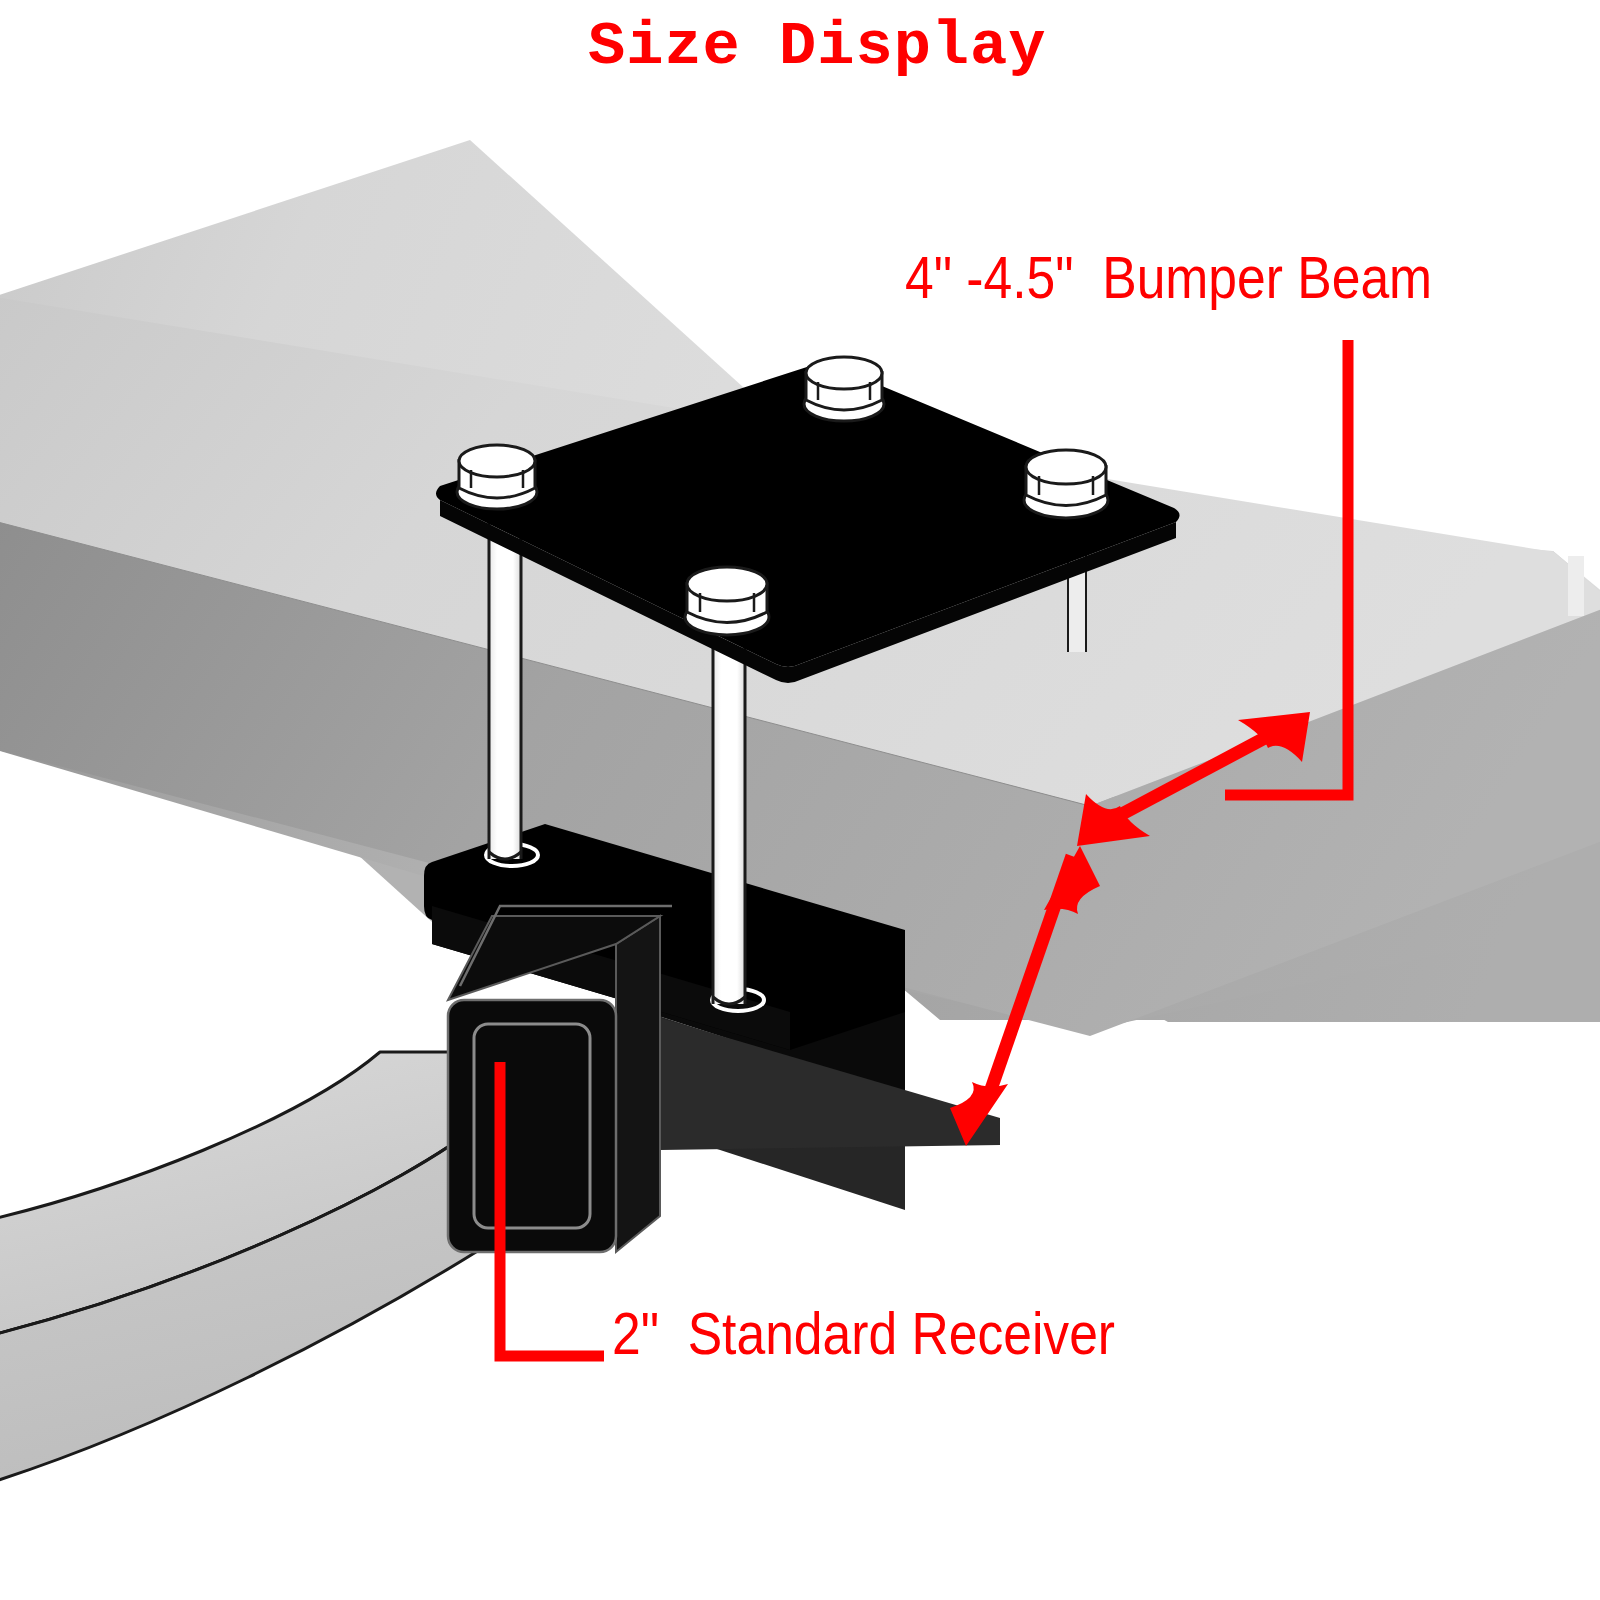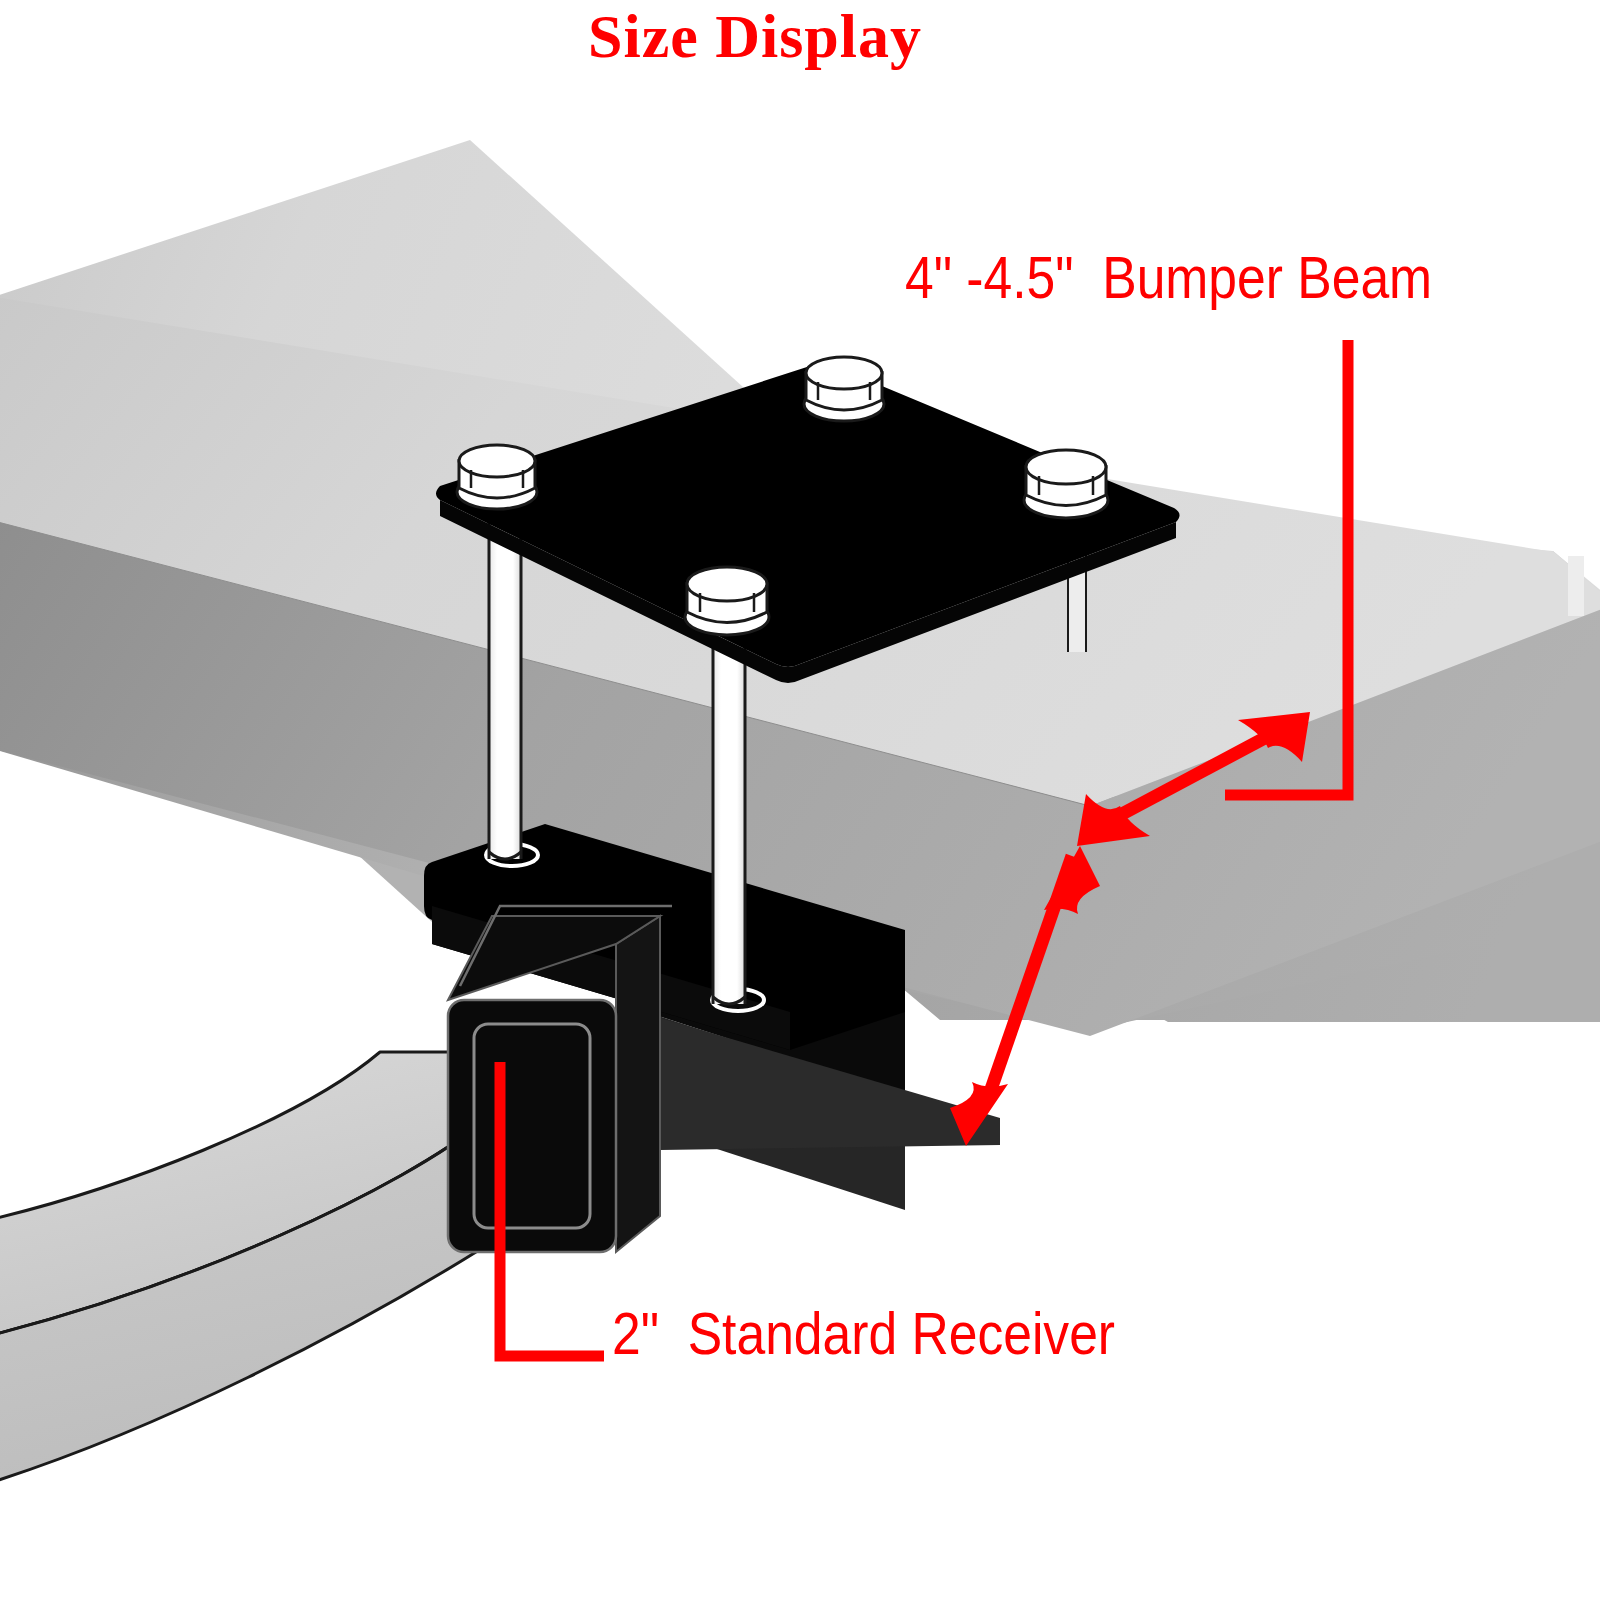--- a/index.html
+++ b/index.html
@@ -5,22 +5,22 @@
 <style>
   html,body{margin:0;padding:0;background:#ffffff;}
   body{
     width:1600px;height:1600px;position:relative;overflow:hidden;
     font-family:"DejaVu Sans","Liberation Sans",sans-serif;
   }
   #stage{position:absolute;left:0;top:0;width:1600px;height:1600px;}
   svg#scene{position:absolute;left:0;top:0;width:1600px;height:1600px;display:block;}
   .lbl{position:absolute;color:#ff0000;white-space:pre;line-height:1;}
   #title-text{
-    left:588px;top:5px;
-    font-family:Liberation Serif, serif;
+    left:588px;top:16px;
+    font-family:Liberation Mono, monospace;
     font-size:62px;font-weight:700;letter-spacing:1px;
   }
   #beam-label-text{
     left:905px;top:248px;
     font-family:"Liberation Sans Narrow","Liberation Sans",sans-serif;
     font-size:60px;font-weight:400;
     transform:scaleX(0.86);transform-origin:left top;
   }
   #receiver-label-text{
     left:612px;top:1304px;

